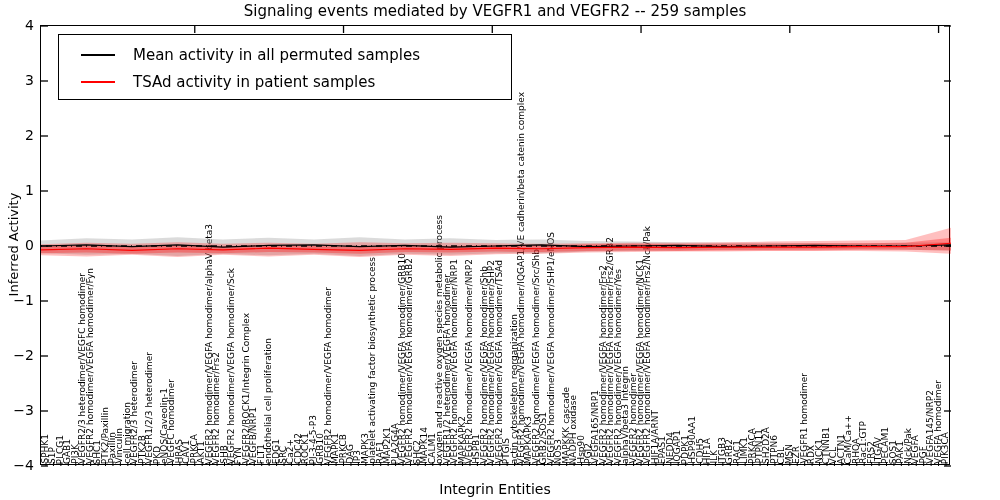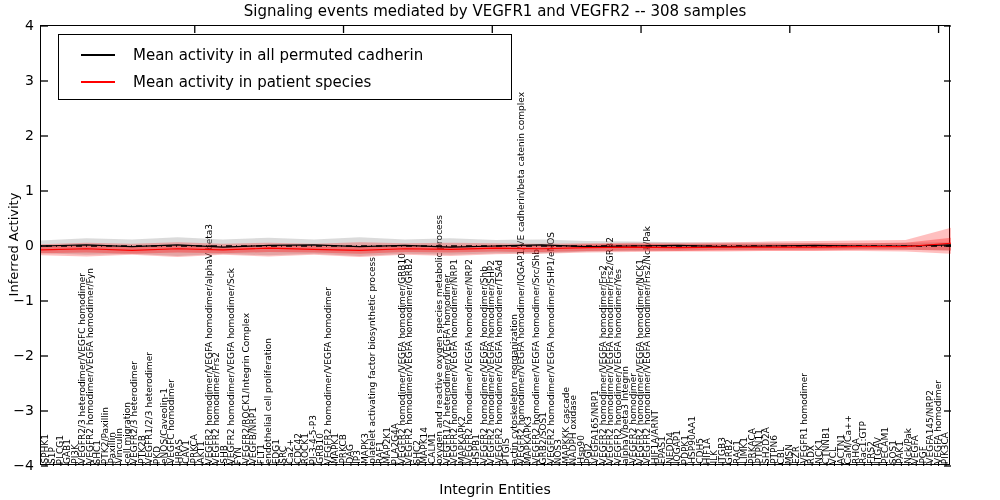--- a/index.html
+++ b/index.html
@@ -19,21 +19,21 @@
   #legend{position:absolute;left:17px;top:8px;width:452px;background:#fff;border:1.6px solid #000;
     padding:6px 0 4px 0;}
   .leg-row{display:flex;align-items:center;height:27px;}
   .leg-swatch{width:34px;height:0;border-top-style:solid;border-top-width:2px;margin-left:22px;margin-right:18px;}
   .leg-label{font-size:15px;color:#000;}
 </style>
 </head>
 <body>
 
 <div id="figure">
-  <div id="title">Signaling events mediated by VEGFR1 and VEGFR2 -- 308 samples</div>
+  <div id="title">Signaling events mediated by VEGFR1 and VEGFR2 -- 259 samples</div>
   <div id="ylabel">Inferred Activity</div>
   <div id="xlabel">Integrin Entities</div>
   <div id="yticks">
       <div class="yt" style="top: 17px;">4</div>
       <div class="yt" style="top: 72px;">3</div>
       <div class="yt" style="top: 127px;">2</div>
       <div class="yt" style="top: 182px;">1</div>
       <div class="yt" style="top: 237px;">0</div>
       <div class="yt" style="top: 292px;">−1</div>
       <div class="yt" style="top: 347px;">−2</div>
@@ -316,21 +316,21 @@
         <line x1="867.8099173553719" y1="436" x2="867.8099173553719" y2="440" stroke="#000" stroke-width="1"></line>
         <line x1="875.2479338842975" y1="436" x2="875.2479338842975" y2="440" stroke="#000" stroke-width="1"></line>
         <line x1="882.6859504132232" y1="436" x2="882.6859504132232" y2="440" stroke="#000" stroke-width="1"></line>
         <line x1="890.1239669421487" y1="436" x2="890.1239669421487" y2="440" stroke="#000" stroke-width="1"></line>
         <line x1="897.5619834710744" y1="436" x2="897.5619834710744" y2="440" stroke="#000" stroke-width="1"></line>
         <line x1="905" y1="436" x2="905" y2="440" stroke="#000" stroke-width="1"></line>
       </svg>
     <div id="legend">
       <div class="leg-row">
         <div class="leg-swatch" id="sw0" style="border-top-color: rgb(0, 0, 0);"></div>
-        <div class="leg-label">Mean activity in all permuted cadherin</div>
+        <div class="leg-label">Mean activity in all permuted samples</div>
       </div>
       <div class="leg-row">
         <div class="leg-swatch" id="sw1" style="border-top-color: rgb(255, 0, 0);"></div>
-        <div class="leg-label">Mean activity in patient species</div>
+        <div class="leg-label">TSAd activity in patient samples</div>
       </div>
     </div>
   </div>
 </div>
 
 </body></html>

